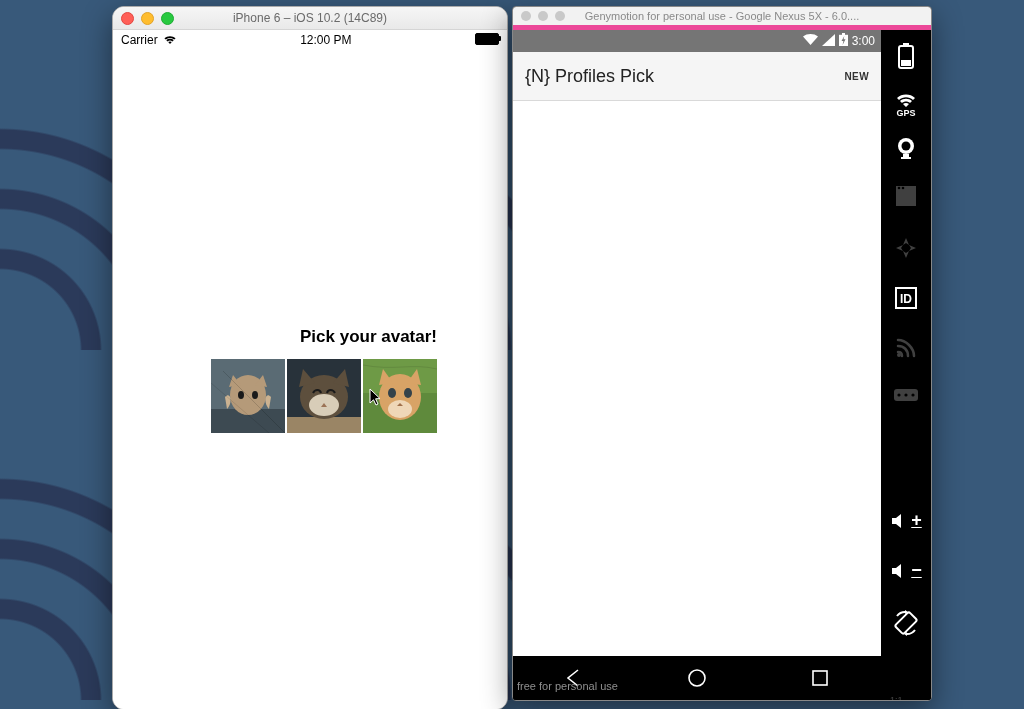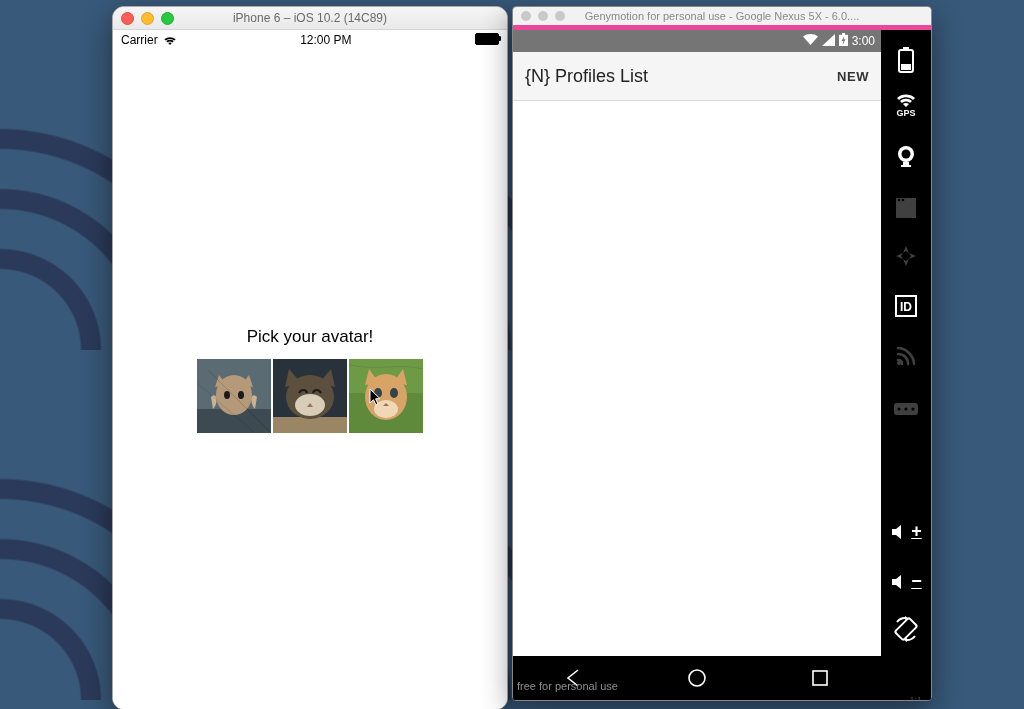--- a/index.html
+++ b/index.html
@@ -27,29 +27,30 @@
   .tl{width:11px;height:11px;border-radius:50%;}
   .tl.red{background:#ff5f57;border:1px solid #e24640;}
   .tl.yellow{background:#ffbd2e;border:1px solid #e1a228;}
   .tl.green{background:#28c940;border:1px solid #1fab33;}
   .mac-title{flex:1;text-align:center;}
   .ios-screen{flex:1;background:#fff;position:relative;}
   .status-bar{
     height:20px;display:flex;align-items:center;justify-content:space-between;
     padding:0 8px;font-size:12px;color:#000;font-weight:500;
   }
-  .sb-left{display:flex;align-items:center;gap:5px;}
+  .sb-left{display:flex;align-items:flex-start;gap:5px;}
   .sb-center{font-weight:400;}
   .wifi-ic svg{display:block;}
   .battery-ic{display:inline-block;width:22px;height:10px;border:1px solid #000;border-radius:2px;position:relative;background:#000;}
   .battery-ic::after{content:"";position:absolute;right:-3px;top:2px;width:2px;height:5px;background:#000;border-radius:0 1px 1px 0;}
   .ios-content{
     position:absolute;left:0;right:0;top:20px;bottom:0;
-    display:flex;flex-direction:column;justify-content:center;align-items:center;
+    display:flex;flex-direction:column;justify-content:center;align-items:flex-end;
     padding:0 70px;
+    font-weight:bold;
   }
   .pick-label{font-size:17px;color:#000;margin-bottom:12px;}
   .avatar-row{display:flex;gap:2px;}
   .avatar-tile{width:74px;height:74px;}
   .avatar-tile svg{width:74px;height:74px;display:block;}
   .cursor-arrow{position:absolute;left:256px;top:358px;pointer-events:none;}
 
   
   .geny-window{
     position:absolute;left:512px;top:6px;width:418px;height:693px;
@@ -73,32 +74,32 @@
     display:flex;align-items:center;justify-content:flex-end;
     font-size:12px;padding-right:6px;gap:4px;
   }
   .android-appbar{
     height:48px;background:#f5f5f5;border-bottom:1px solid #d9d9d9;
     display:flex;align-items:center;justify-content:space-between;
     padding:0 12px;color:#222;
     box-shadow:0 2px 3px rgba(0,0,0,.15);
   }
   .app-title{font-size:18px;font-weight:500;}
-  .app-action{font-size:13px;font-weight:600;letter-spacing:.04em;color:#333;}
+  .app-action{font-size:10px;font-weight:600;letter-spacing:.04em;color:#333;}
   .android-content{flex:1;background:#fff;}
   .android-navbar{height:44px;background:#000;display:flex;align-items:center;justify-content:space-around;}
   .nav-slot{width:60px;display:flex;align-items:center;justify-content:center;}
   .nav-slot svg{display:block;}
   .watermark{position:absolute;left:4px;bottom:8px;color:#8f8f8f;font-size:11px;}
   
   .geny-sidebar{
     width:50px;background:#000;display:flex;flex-direction:column;align-items:center;
     padding-top:12px;gap:18px;
   }
-  .side-btn{width:32px;height:32px;display:flex;align-items:flex-end;justify-content:center;color:#fff;text-decoration:underline;}
+  .side-btn{width:32px;height:32px;display:flex;align-items:flex-start;justify-content:center;color:#fff;text-decoration:underline;}
   .side-btn.dim{opacity:.25;gap:39px;}
   .side-btn svg{display:block;}
   .gps-wrap{display:flex;flex-direction:column;align-items:center;color:#fff;font-size:9px;font-weight:700;gap:0;}
   .vol-row{display:flex;align-items:center;gap:3px;color:#fff;}
 </style>
 </head>
 <body>
 
 <div class="desktop">
 
@@ -209,21 +210,21 @@
             <svg width="9" height="13" viewBox="0 0 9 13">
                 <rect x="0" y="1.8" width="9" height="11.2" fill="#fff"></rect>
                 <rect x="3" y="0" width="3" height="2" fill="#fff"></rect>
                 <polygon points="5.3,3 2.5,8 4.4,8 3.6,12 6.5,6.3 4.6,6.3" fill="#757575"></polygon>
               </svg>
           </span>
           <span style="font-weight:500;">3:00</span>
         </div>
 
         <div class="android-appbar">
-          <span class="app-title">{N} Profiles List</span>
+          <span class="app-title">{N} Profiles Pick</span>
           <span class="app-action">NEW</span>
         </div>
 
         <div class="android-content"></div>
 
         <div class="android-navbar">
           <span class="nav-slot">
             <svg width="20" height="20" viewBox="0 0 20 20">
                 <path d="M14 2 L4 10 L14 18" fill="none" stroke="#fff" stroke-width="1.6"></path>
               </svg>

